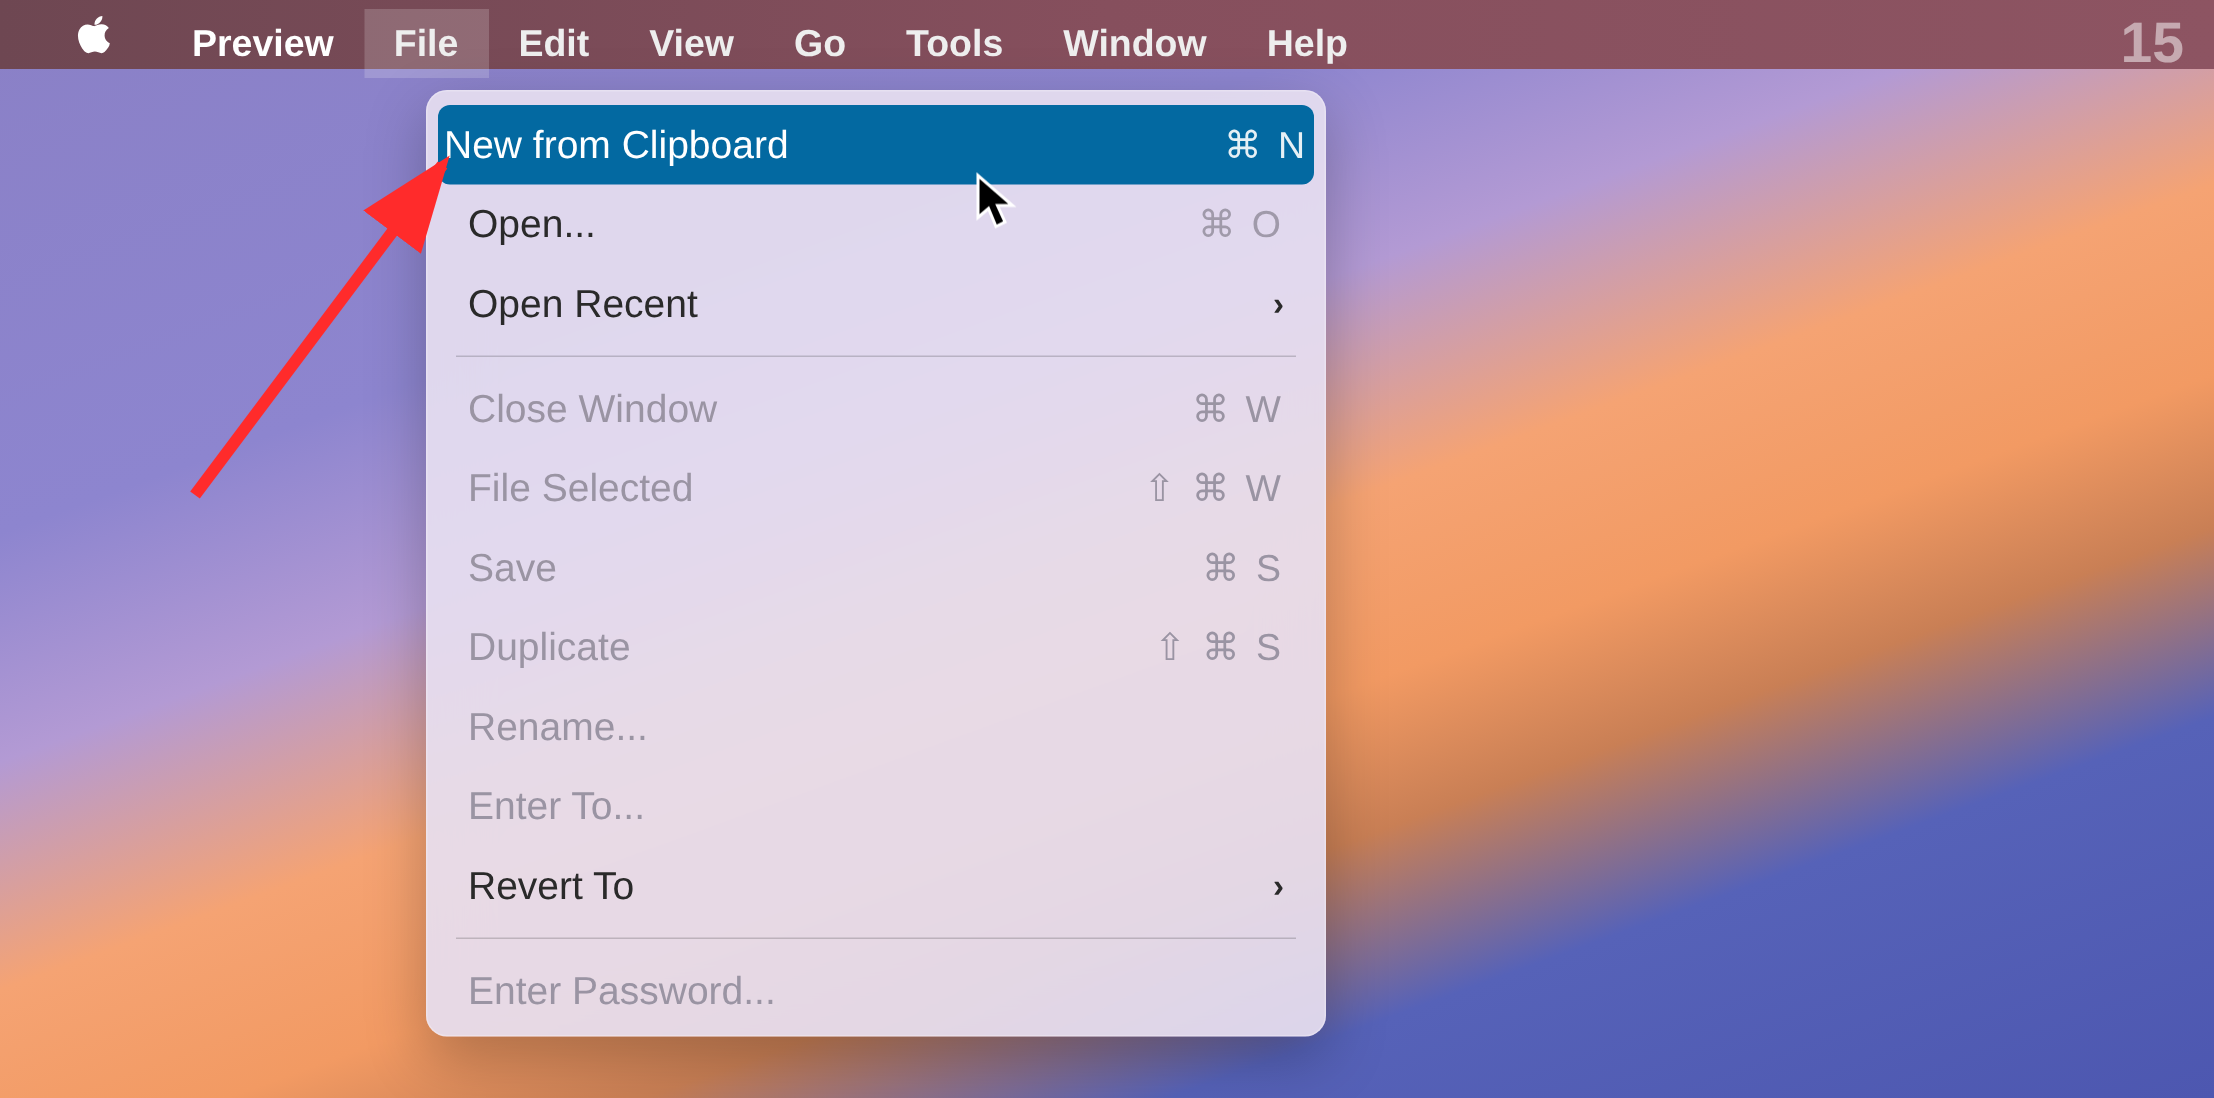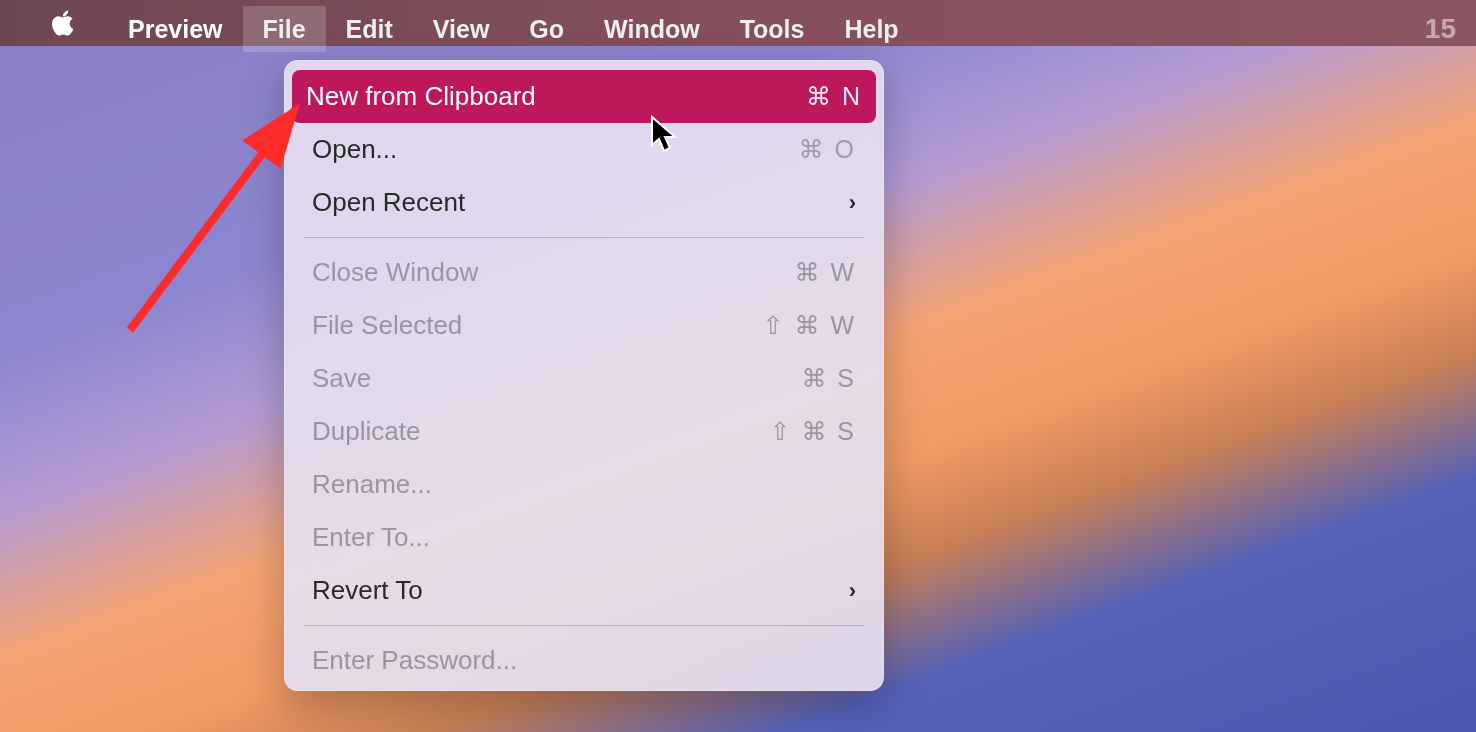--- a/index.html
+++ b/index.html
@@ -44,21 +44,21 @@
     color: #eee;
     font-weight: bold;
   }
   .menubar .menu-item.bold { font-weight: 700; color: #fff; }
   .menubar .menu-item.active {
     background: rgba(255,255,255,0.18);
   }
   .menu-spacer-left { width: 70px; }
   .menubar .clock {
     margin-left: auto;
-    font-size: 28px;
+    font-size: 38px;
     font-weight: 700;
     color: rgba(255,255,255,0.5);
     padding-right: 10px;
   }
 
   
   .dropdown {
     position: absolute;
     left: 284px;
     top: 60px;
@@ -73,25 +73,25 @@
     display: flex;
     align-items: center;
     height: 53px;
     padding: 0 28px;
     font-size: 26px;
     color: #2a2a2a;
     position: relative;
   }
   .dd-item.disabled { color: #9a94a3; text-align: center; }
   .dd-item.highlight {
-    background: #be185d;
+    background: #0369a1;
     color: #fff;
     border-radius: 8px;
     margin: 0 8px;
-    padding: 0 14px;
+    padding: 0 4px;
   }
   .dd-item .shortcut {
     margin-left: auto;
     font-size: 25px;
     letter-spacing: 2px;
     color: inherit;
     opacity: 0.9;
   }
   .dd-item.disabled .shortcut { opacity: 1; }
   .dd-item.highlight .shortcut { color: #fff; }
@@ -130,22 +130,22 @@
     <svg viewBox="0 0 170 170" width="26" height="26" fill="#fff">
       <path d="M150.4 130.3c-2.5 5.7-5.4 11-8.9 15.8-4.7 6.6-8.6 11.1-11.6 13.7-4.6 4.2-9.5 6.3-14.7 6.4-3.8 0-8.3-1.1-13.6-3.3-5.3-2.2-10.2-3.3-14.7-3.3-4.7 0-9.7 1.1-15.1 3.3-5.4 2.2-9.7 3.4-13 3.5-5 .2-10-2-15.1-6.5-3.2-2.8-7.3-7.5-12.2-14.2C26 138.1 21.7 129.6 18.3 120c-3.6-10.3-5.4-20.3-5.4-29.9 0-11 2.4-20.5 7.1-28.4 3.7-6.4 8.7-11.4 14.9-15.1 6.2-3.7 12.9-5.6 20.1-5.7 4 0 9.3 1.3 15.8 3.8 6.5 2.5 10.7 3.8 12.5 3.8 1.4 0 6-1.5 13.9-4.5 7.4-2.8 13.7-3.9 18.9-3.5 14 .9 24.5 6.4 31.5 16.6-12.5 7.6-18.7 18.2-18.6 31.8.1 10.6 3.9 19.4 11.5 26.5 3.4 3.2 7.2 5.7 11.5 7.5-.6 1.5-1.2 2.9-1.6 4.4zM119.4 7.2c0 8.2-3 15.9-9 23-7.2 8.4-15.9 13.3-25.3 12.5-.1-1-.2-2-.2-3.1 0-7.9 3.4-16.4 9.5-23.3 3-3.5 6.9-6.4 11.6-8.7C110.7 5.3 115.1 4.1 119.3 4c.1 1.1.1 2.2.1 3.2z"></path>
     </svg>
   </span>
   <span class="menu-spacer-left"></span>
   <span class="menu-item bold">Preview</span>
   <span class="menu-item active">File</span>
   <span class="menu-item">Edit</span>
   <span class="menu-item">View</span>
   <span class="menu-item">Go</span>
+  <span class="menu-item">Tools</span>
   <span class="menu-item">Window</span>
-  <span class="menu-item">Tools</span>
   <span class="menu-item">Help</span>
   <span class="clock">15</span>
 </div>
 
 <div class="dropdown">
 
   <div class="dd-item highlight">
     <span>New from Clipboard</span>
     <span class="shortcut">⌘ N</span>
   </div>

